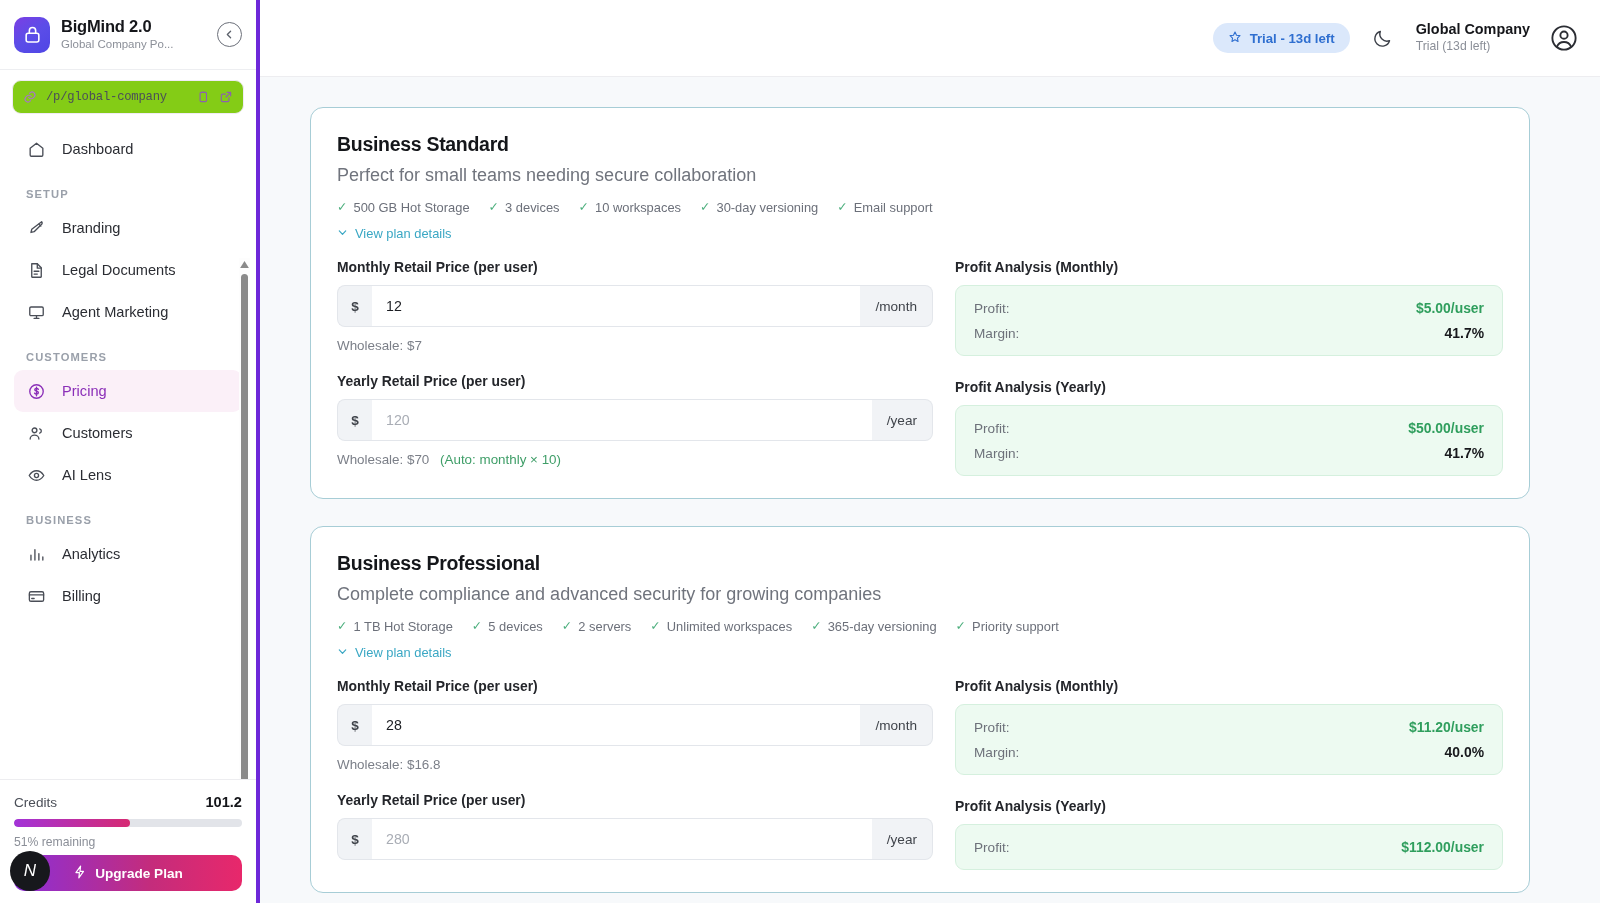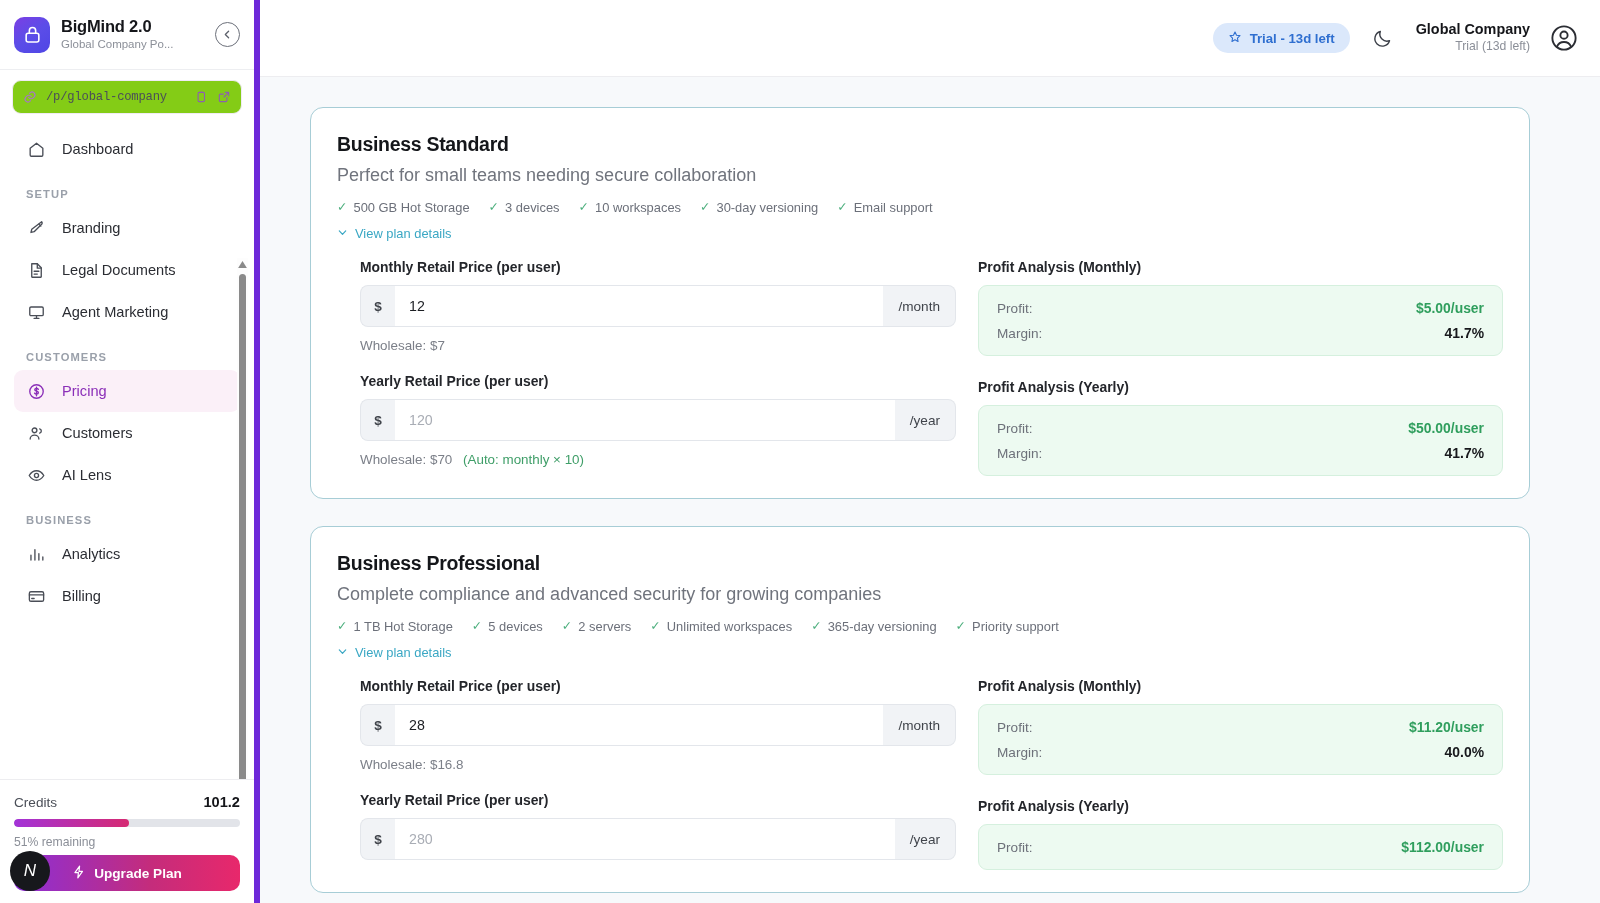--- a/index.html
+++ b/index.html
@@ -6,21 +6,21 @@
   html, body {
     width: 1600px; height: 903px;
     font-family: "Liberation Sans", sans-serif;
     background: #ffffff; overflow: hidden;
   }
   .app { display: flex; width: 1600px; height: 903px; }
 
   
   .sidebar {
     width: 260px; height: 903px; flex: 0 0 260px;
-    background: #ffffff; border-right: 6px solid #6d28d9;
+    background: #ffffff; border-right: 4px solid #6d28d9;
     display: flex; flex-direction: column; position: relative; justify-content: flex-end;
   }
   .sb-head {
     height: 70px; display: flex; align-items: center; gap: 11px;
     padding: 0 14px; border-bottom: 1px solid #edeef1;
   }
   .logo {
     width: 36px; height: 36px; border-radius: 10px; flex: 0 0 36px;
     background: linear-gradient(145deg,#7b3fe4 0%,#5b4de8 50%,#4f46e5 100%);
     display: flex; align-items: center; justify-content: center;
@@ -95,21 +95,21 @@
   .main { flex: 1; height: 903px; display: flex; flex-direction: column; min-width: 0; background:#fff; }
   .topbar {
     height: 77px; flex: 0 0 77px; background: #fff; border-bottom: 1px solid #ededf0;
     display: flex; align-items: center; justify-content: flex-end; padding: 0 20px; gap: 18px;
   }
   .trial-pill {
     display: flex; align-items: center; gap: 8px; height: 30px; padding: 0 15px;
     border-radius: 16px; background: #dbe8fb; color: #2f6fd0; font-size: 13.2px; font-weight: bold; cursor: pointer;
   }
   .moon-btn { width: 30px; height: 30px; display:flex; align-items:center; justify-content:center; cursor:pointer;}
-  .acct { text-align: right; cursor: pointer; }
+  .acct { text-align: left; cursor: pointer; }
   .acct-name { font-size: 14.4px; font-weight: bold; color: #15161a; line-height: 1.2; }
   .acct-sub { font-size: 12.2px; color: #8b8f98; line-height: 1.3; margin-top: 1px; }
   .avatar { width: 32px; height: 32px; cursor: pointer; display:flex; align-items:center; justify-content:center;}
 
   .content {
     flex: 1; overflow: hidden; background: #f7f9fb;
     padding: 30px 62px 0 50px; position: relative;
   }
   .content-inner { max-width: 1220px; }
 
@@ -121,21 +121,21 @@
   .plan-desc { font-size: 18px; color: #70747d; margin-top: 9px; }
   .feats { display: flex; flex-wrap: wrap; gap: 6px 19px; margin-top: 14px; }
   .feat { display: flex; align-items: center; gap: 6px; font-size: 12.9px; color: #6c707a; }
   .feat .chk { color: #4caf7d; font-size: 12.5px; line-height: 1; }
   .view-details {
     display: flex; align-items: center; gap: 7px; margin-top: 11px;
     font-size: 12.9px; color: #3aa7c4; cursor: pointer;
   }
 
   .grid { display: flex; gap: 0; margin-top: 18px; }
-  .col-l { width: 596px; flex: 0 0 596px; margin-left: 23px; }
+  .col-l { width: 596px; flex: 0 0 596px; }
   .col-r { flex: 1; padding-left: 22px; }
 
   .fld-label { font-size: 13.9px; font-weight: bold; color: #24262b; }
   .input-row { display: flex; margin-top: 10px; height: 42px; }
   .pfx {
     width: 35px; flex: 0 0 35px; background: #f1f3f6; border: 1px solid #e3e6eb; border-right: none;
     border-radius: 8px 0 0 8px; display: flex; align-items: center; justify-content: center;
     font-size: 13.6px; color: #40444b; font-weight: bold;
   }
   .inp {

